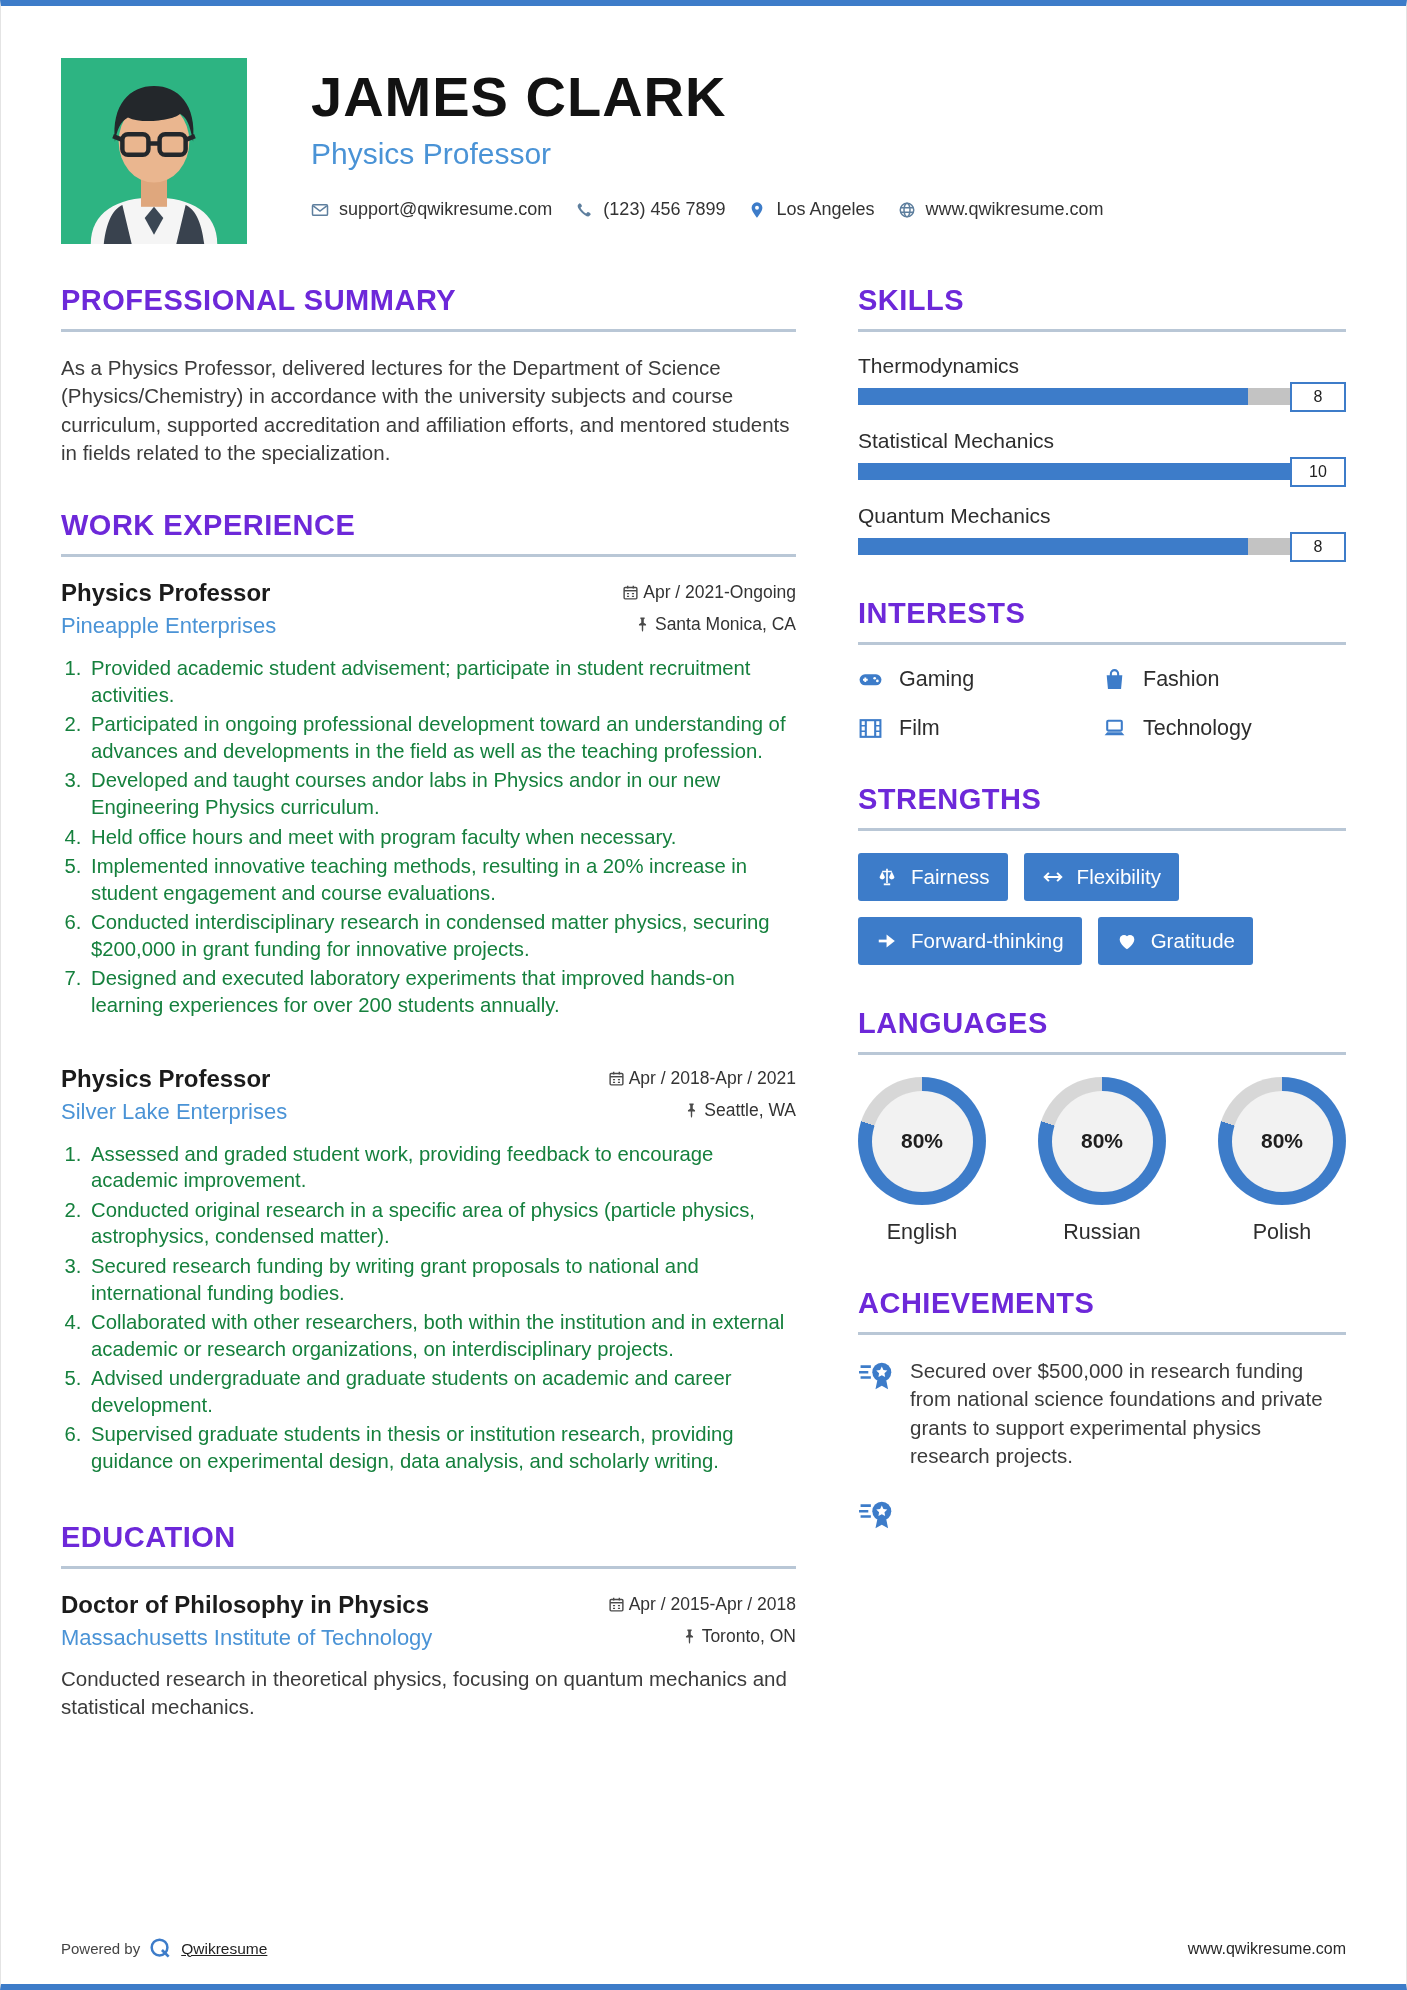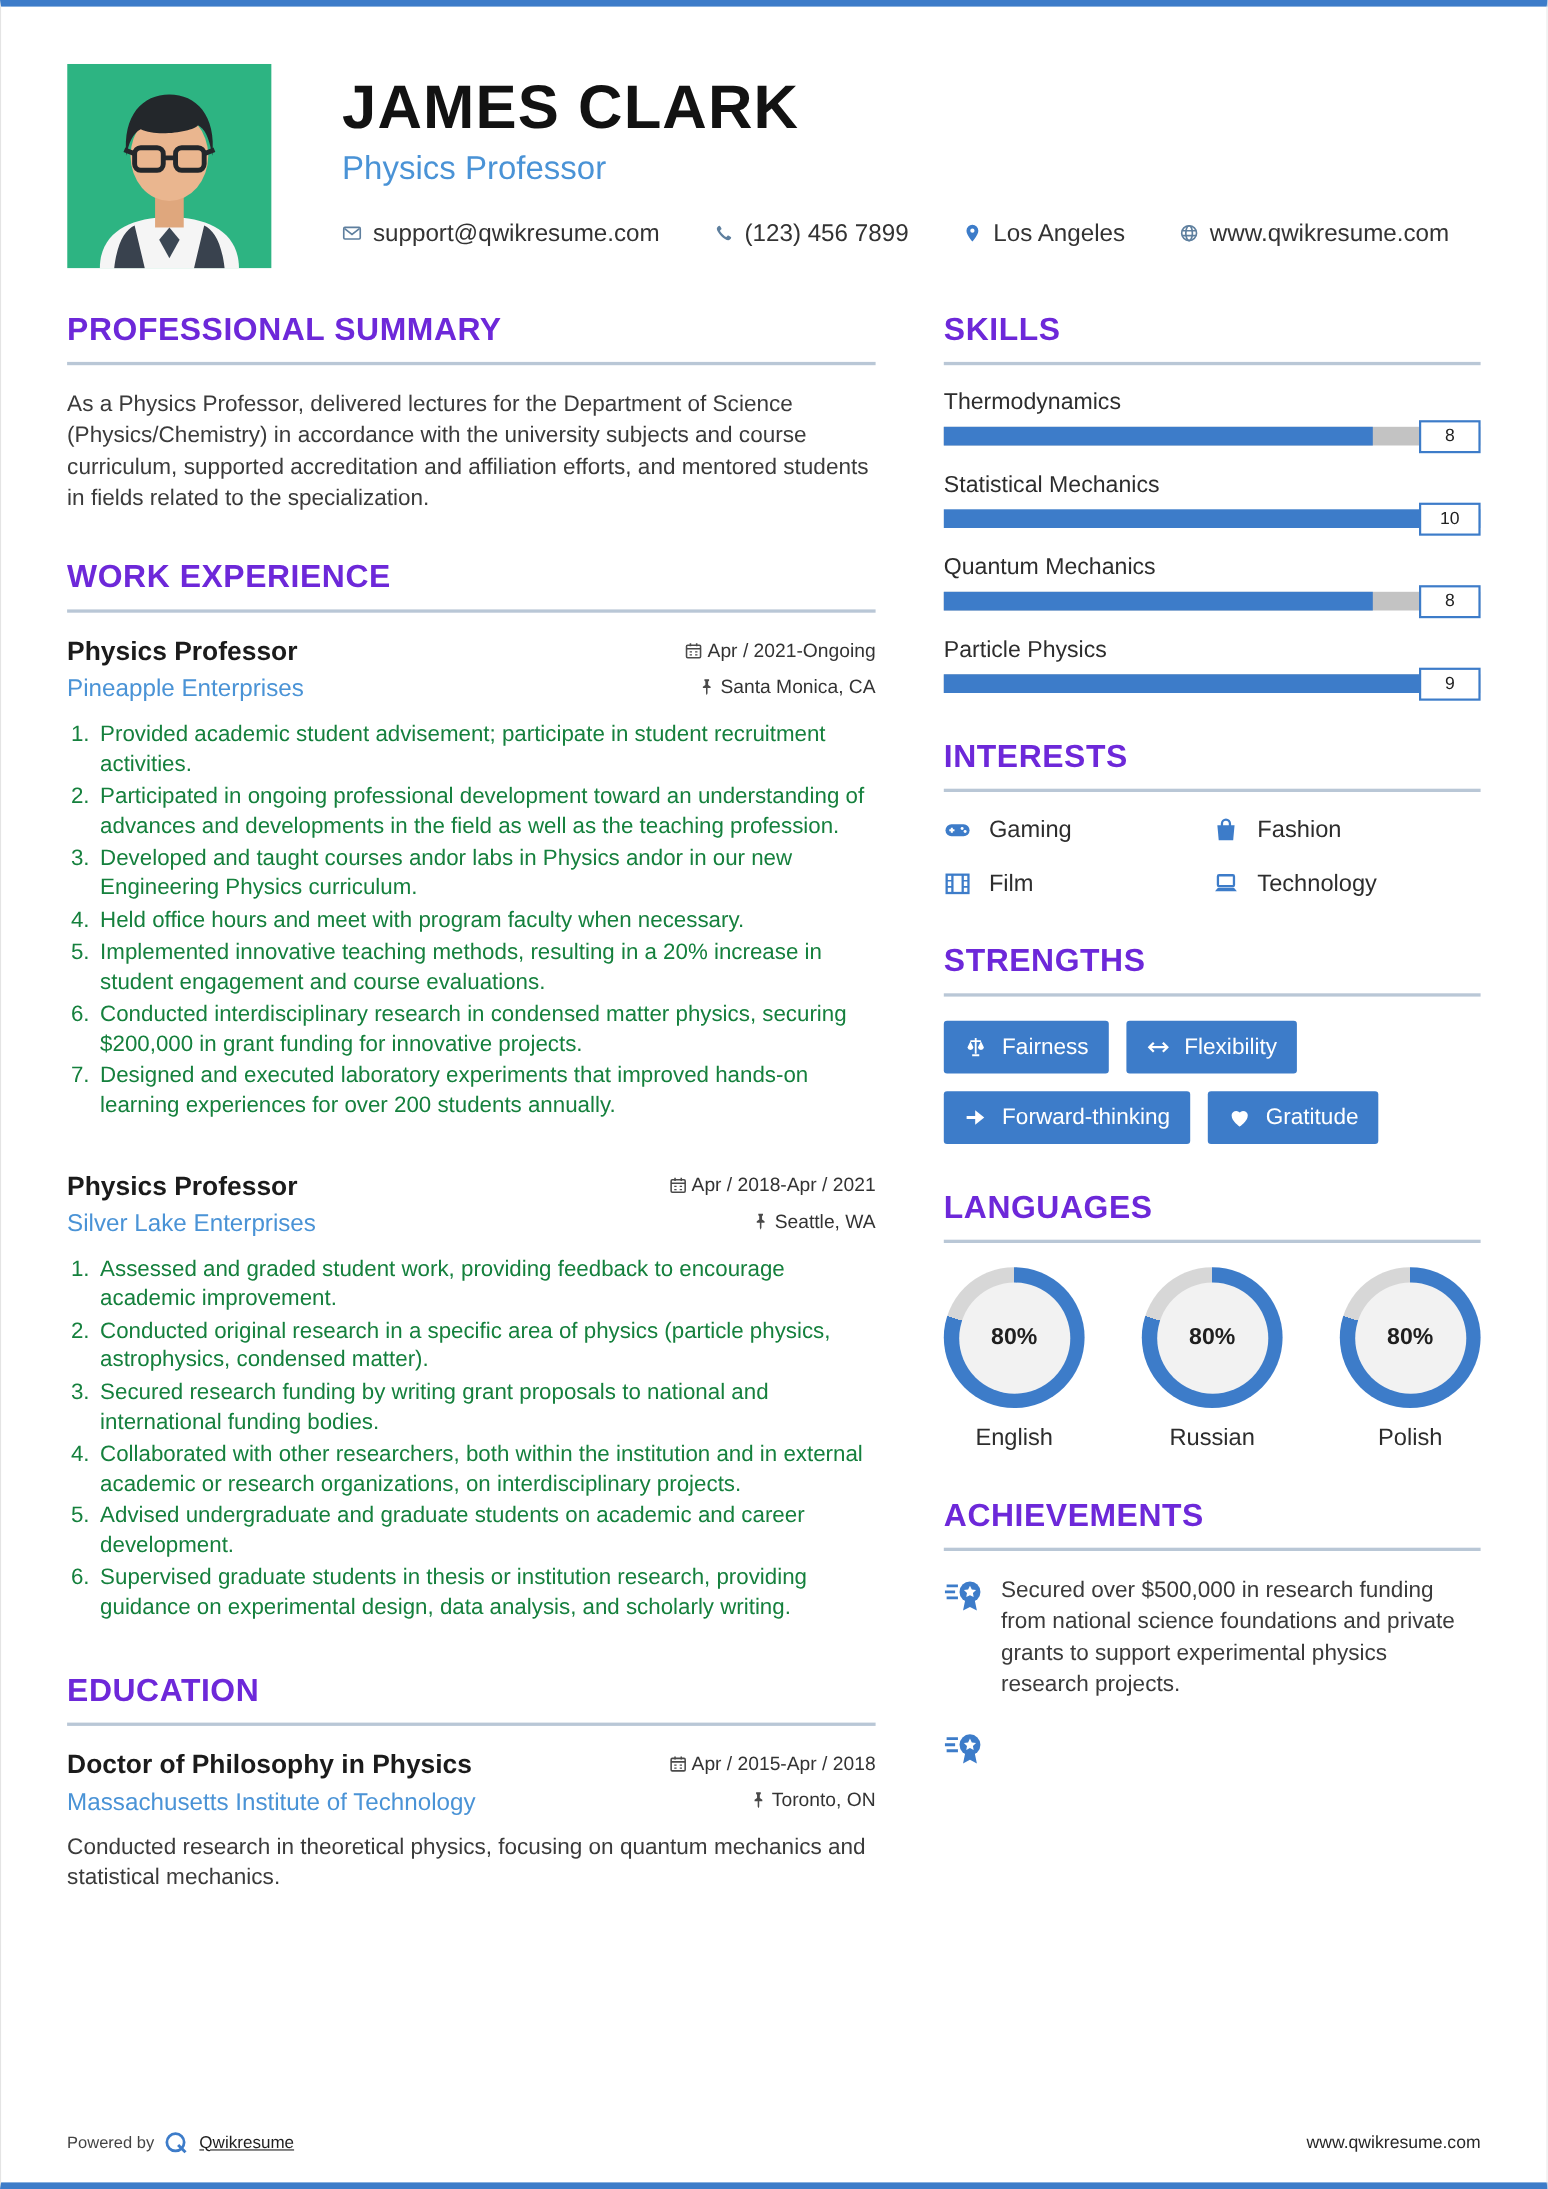--- a/index.html
+++ b/index.html
@@ -20,21 +20,21 @@
     overflow: hidden;
   }
 
   
   .header { display: flex; gap: 64px; margin-bottom: 40px; }
   .photo { width: 186px; height: 186px; flex: 0 0 auto; overflow: hidden; }
   .photo svg { width: 100%; height: 100%; display: block; }
   .header-info { padding-top: 6px; }
   h1.name { margin: 0; font-size: 56px; font-weight: 700; letter-spacing: 1px; color: #121212; }
   .job-title-main { font-size: 30px; color: var(--link, #4a93d6); margin-top: 8px; }
-  .contacts { display: flex; align-items: center; gap: 49px; margin-top: 28px; font-size: 22px; color: #333; }
+  .contacts { display: flex; align-items: center; gap: 23px; margin-top: 28px; font-size: 18px; color: #333; }
   .contact-item { display: flex; align-items: center; gap: 10px; }
 
   
   .columns { display: flex; gap: 62px; }
   .col-left { flex: 0 0 735px; }
   .col-right { flex: 1 1 auto; min-width: 0; }
 
   section { margin-bottom: 42px; }
   h2.sec { margin: 0 0 22px 0; font-size: 29px; font-weight: 700; color: #6d28d9;
            letter-spacing: .5px; padding-bottom: 12px; border-bottom: 3px solid #b9c7d6; }
@@ -306,27 +306,20 @@
                 <div class="skill-box" data-name="skill-value-badge">10</div>
               </div>
             </div>
             <div class="skill" data-name="skill-item">
               <div class="skill-name" data-name="skill-name">Quantum Mechanics</div>
               <div class="skill-bar" data-name="skill-bar">
                 <div class="skill-fill" data-name="skill-bar-fill" style="width: 80%;"></div>
                 <div class="skill-box" data-name="skill-value-badge">8</div>
               </div>
             </div>
-            <div class="skill" data-name="skill-item">
-              <div class="skill-name" data-name="skill-name">Particle Physics</div>
-              <div class="skill-bar" data-name="skill-bar">
-                <div class="skill-fill" data-name="skill-bar-fill" style="width: 90%;"></div>
-                <div class="skill-box" data-name="skill-value-badge">9</div>
-              </div>
-            </div>
           </div>
       </section>
 
       <section data-name="interests-section">
         <h2 class="sec" data-name="interests-heading">INTERESTS</h2>
         <div id="interests" class="interests-grid" data-name="interest-list">
             <div class="interest" data-name="interest-item">
               <span class="icon icon-interest" data-name="gamepad-icon">
                 <svg viewBox="0 0 24 24">
                   <rect x="1.5" y="7" width="21" height="10.5" rx="5.2" fill="currentColor"></rect>

